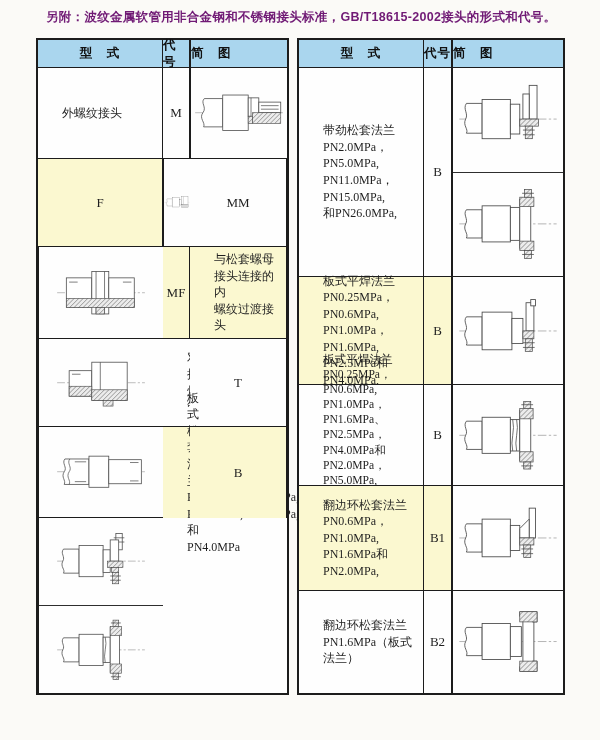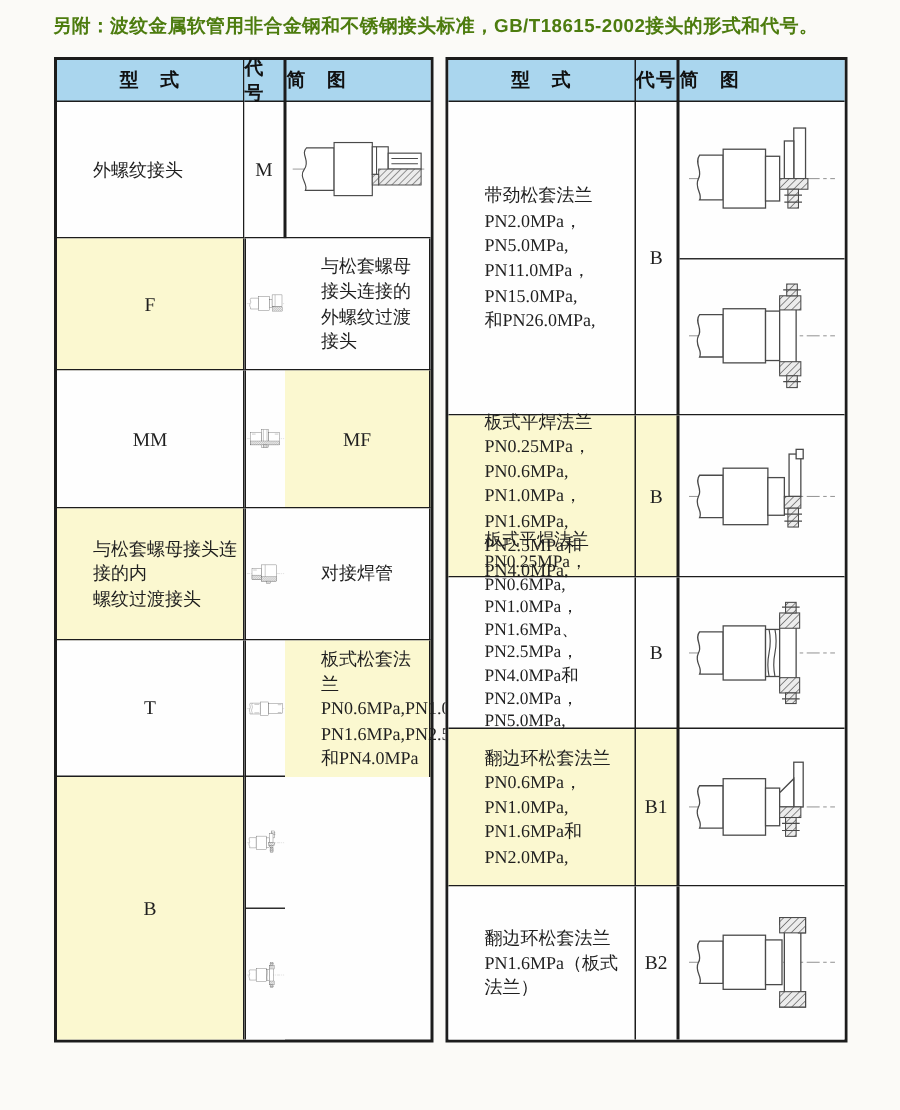--- a/index.html
+++ b/index.html
@@ -3,22 +3,22 @@
 <meta charset="utf-8">
 <style>
   :root{
     --header_bg:#aad6ee; --highlight_bg:#fbf8d0; --border_dark:#1c1c1c;
     --page_bg:#fbfaf7; --cell_bg:#fefefe; --line_color:#4a4a4a; --text_color:#1f1f1f;
   }
   *{margin:0;padding:0;box-sizing:border-box}
   html,body{width:600px;height:740px;overflow:hidden}
   body{background:var(--page_bg);font-family:"Liberation Sans",sans-serif;color:var(--text_color);position:relative}
 
-  .title{position:absolute;left:35px;top:9px;width:540px;font-size:12.5px;font-weight:bold;
-         letter-spacing:.3px;color:#4d7c0f;font-family:"Liberation Sans",sans-serif}
+  .title{position:absolute;left:46px;top:9px;width:540px;font-size:12.5px;font-weight:bold;
+         letter-spacing:.3px;color:#701a75;font-family:"Liberation Sans",sans-serif}
 
   .tbl{position:absolute;top:38px;border:2px solid var(--border_dark);background:var(--cell_bg);
        display:grid}
   #tbl-left{left:36px;width:253px;height:657px;
        grid-template-columns:125px 27px 1fr;
        grid-template-rows:28px 91px 88px 92px 88px 91px 1fr}
   #tbl-right{left:297px;width:268px;height:657px;
        grid-template-columns:125px 28px 1fr;
        grid-template-rows:28px 209px 108px 101px 105px 1fr}
 
@@ -92,22 +92,20 @@
         <rect class="dg" x="42" y="19" width="36" height="46"></rect>
         <rect class="dg" x="78" y="29" width="9" height="26"></rect>
         <rect class="dg" x="87" y="13" width="33" height="38"></rect>
         <line class="dl" x1="97" y1="13" x2="97" y2="51"></line>
         <path class="dl" d="M87 51 Q 99 52 101 60"></path>
         <rect class="hx" x="88" y="53" width="33" height="14"></rect>
       </svg>
     </div>
   </div>
 
-  <div class="cell ct">与松套螺母接头连接的
-外螺纹过渡接头</div>
   <div class="cell cc">MM</div>
   <div class="cell diag last-col">
     <div class="dfull">
       <svg class="dia" viewBox="0 0 130 84" width="92">
         <line class="cl" x1="3" y1="42" x2="127" y2="42"></line>
         <rect class="dg" x="16" y="21" width="36" height="42"></rect>
         <line class="dl" x1="20" y1="27" x2="32" y2="27"></line>
         <line class="dl" x1="20" y1="57" x2="32" y2="57"></line>
         <rect class="dg" x="52" y="12" width="24" height="60"></rect>
         <line class="dl" x1="58" y1="12" x2="58" y2="72"></line>

